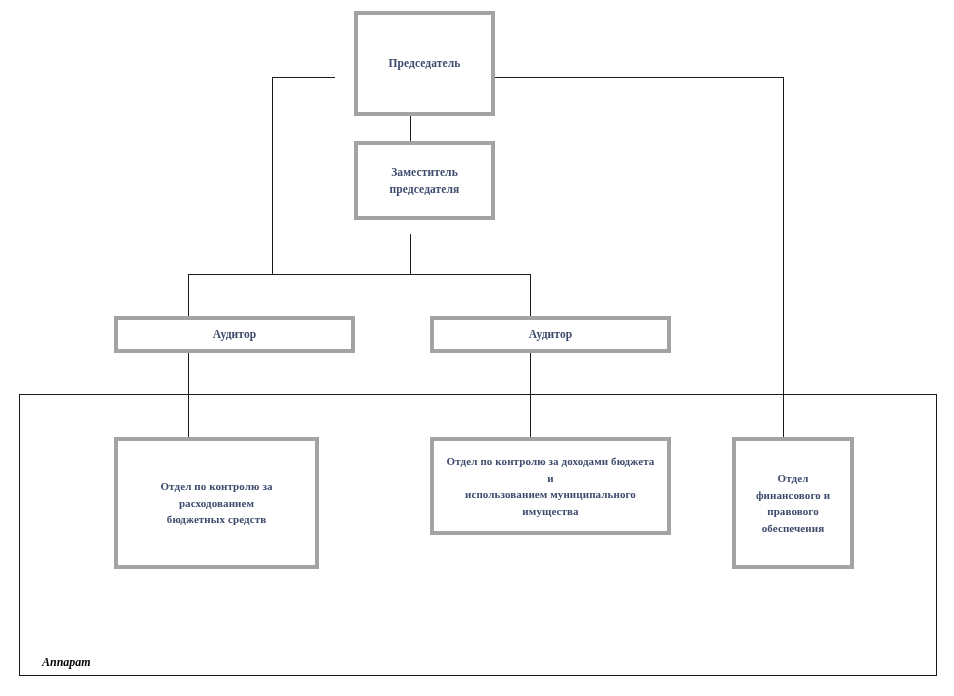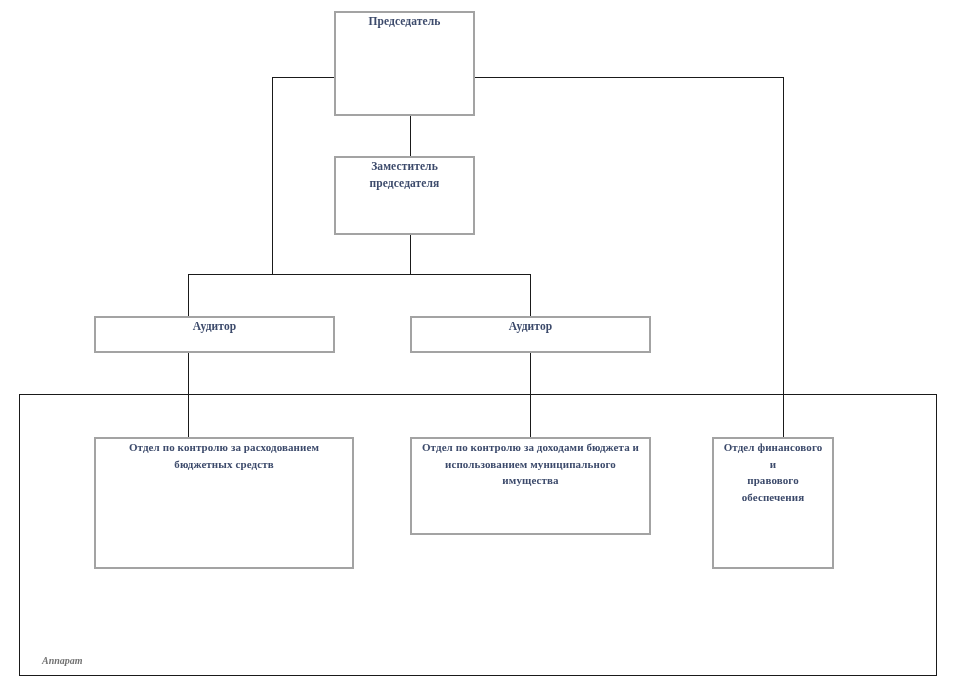--- a/index.html
+++ b/index.html
@@ -13,27 +13,28 @@
   #chart-canvas {
     position: relative;
     width: 954px;
     height: 696px;
     background: #ffffff;
     overflow: hidden;
   }
   .node {
     position: absolute;
     box-sizing: border-box;
-    border: 2px solid #a3a3a3;
+    border: 4px solid #a3a3a3;
     background: #ffffff;
     display: flex;
-    align-items: flex-start;
+    align-items: center;
     justify-content: center;
     text-align: center;
     z-index: 3;
+    margin-left: 20px;
   }
   .node-label {
     color: #3c4a6b;
     font-weight: bold;
     font-size: 11.5px;
     line-height: 1.45;
     letter-spacing: 0.1px;
     padding: 0 8px;
     white-space: pre-line;
   }
@@ -43,24 +44,24 @@
   }
   .container-box {
     position: absolute;
     box-sizing: border-box;
     border: 1px solid #1a1a1a;
     background: transparent;
     z-index: 1;
   }
   .container-label {
     position: absolute;
-    color: #737373;
+    color: #000000;
     font-weight: bold;
     font-style: italic;
-    font-size: 10px;
+    font-size: 12px;
     z-index: 4;
     white-space: nowrap;
   }
   .conn {
     position: absolute;
     background: #1a1a1a;
     z-index: 2;
   }
   .conn-h { height: 1px; }
   .conn-v { width: 1px; }
@@ -90,34 +91,34 @@
   <div class="conn conn-v" style="left:188px; top:274px; height:42px;"></div>
   <div class="conn conn-v" style="left:530px; top:274px; height:42px;"></div>
 
   <div class="conn conn-v" style="left:188px; top:352px; height:85px;"></div>
   <div class="conn conn-v" style="left:530px; top:352px; height:85px;"></div>
 
   <div class="node" style="left:334px; top:11px; width:141px; height:105px;">
     <span class="node-label">Председатель</span>
   </div>
 
-  <div class="node" style="left:334px; top:156px; width:141px; height:79px;">
+  <div class="node" style="left:334px; top:141px; width:141px; height:79px;">
     <span class="node-label">Заместитель
 председателя</span>
   </div>
 
   <div class="node" style="left:94px; top:316px; width:241px; height:37px;">
     <span class="node-label">Аудитор</span>
   </div>
 
   <div class="node" style="left:410px; top:316px; width:241px; height:37px;">
     <span class="node-label">Аудитор</span>
   </div>
 
-  <div class="node dept" style="left:94px; top:437px; width:260px; height:132px;">
+  <div class="node dept" style="left:94px; top:437px; width:205px; height:132px;">
     <span class="node-label">Отдел по контролю за расходованием
 бюджетных средств</span>
   </div>
 
   <div class="node dept" style="left:410px; top:437px; width:241px; height:98px;">
     <span class="node-label">Отдел по контролю за доходами бюджета и
 использованием муниципального
 имущества</span>
   </div>
 

